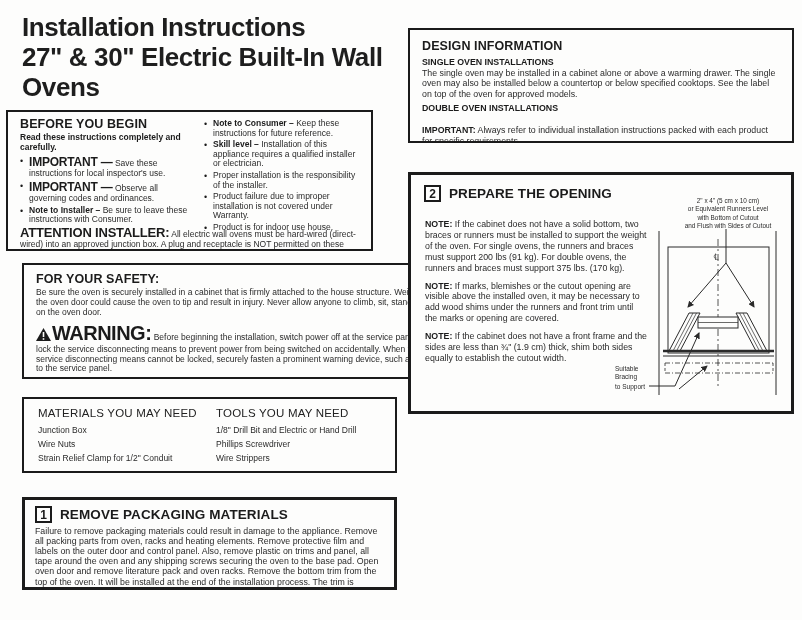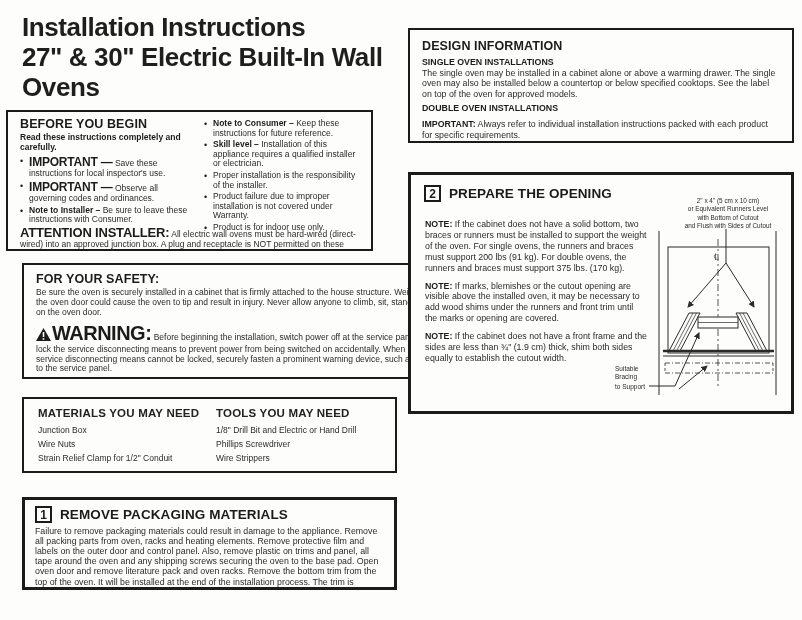--- a/index.html
+++ b/index.html
@@ -40,39 +40,39 @@
   .fys { left:22px; top:263px; width:436px; height:116px; padding:7px 10px 0 12px; }
   .fys p { margin:0 0 4px; }
   .warn-word { font-size:20px; font-weight:700; letter-spacing:-0.5px; color:#1b1b1b; }
   .warn-icon { display:inline-block; vertical-align:-1px; margin-right:1px; }
 
   
   .mat { left:22px; top:397px; width:375px; height:76px; padding:8px 10px 0 14px; }
   .mat-cols { display:flex; }
   .mat-col-left { width:178px; }
   .mat-col-right { flex:1; }
-  .mat h3 { font-size:11.5px; font-weight:700; margin:0 0 6px; letter-spacing:0.2px; color:#222; }
+  .mat h3 { font-size:11.5px; font-weight:400; margin:0 0 6px; letter-spacing:0.2px; color:#222; }
   .mat-item { font-size:8.5px; line-height:1.2; margin:0 0 4px; color:#2a2a2a; }
 
   
   .step-head { display:flex; align-items:center; gap:8px; margin:0 0 3px; }
   .numsq {
     width:17px; height:17px; border:2px solid #1b1b1b; background:#fdfdfc;
     display:flex; align-items:center; justify-content:center;
     font-size:12px; font-weight:700; color:#1b1b1b; flex:0 0 17px;
   }
   .step-title { font-size:13.5px; font-weight:700; margin:0; letter-spacing:0.1px; color:#1b1b1b;text-align:center; }
   .rem { left:22px; top:497px; width:375px; height:93px; padding:6px 10px 0 10px; }
   .rem-body { font-size:8.8px; line-height:1.15; margin:1px 0 0; color:#2a2a2a; }
 
   
   .di { left:408px; top:28px; width:386px; height:115px; padding:9px 12px 0 12px; }
   .di h4 { font-size:8.8px; font-weight:700; margin:4px 0 1px; color:#1b1b1b; }
   .di p { font-size:8.8px; line-height:1.18; margin:0; color:#2a2a2a; }
-  .di .imp { margin-top:6px; }
+  .di .imp { margin-top:12px; }
   .b { font-weight:700; color:#1b1b1b; }
 
   
   .prep { left:408px; top:172px; width:386px; height:242px; }
   .prep .step-head { padding:10px 0 0 13px; }
   .notes { position:absolute; left:14px; top:44px; width:222px; }
   .note { font-size:8.8px; line-height:1.24; margin:0 0 7px; color:#2a2a2a; }
   .diagram-label {
     position:absolute; left:244px; top:22px; width:146px;
     font-size:6.4px; line-height:1.3; text-align:center; white-space:pre-line; color:#2a2a2a;
@@ -121,21 +121,21 @@
         <div class="bullet">
             <span class="dot">•</span>
             <span class="btext"><span>Proper installation is the responsibility of the installer.</span></span>
           </div>
         <div class="bullet">
             <span class="dot">•</span>
             <span class="btext"><span>Product failure due to improper installation is not covered under Warranty.</span></span>
           </div>
         <div class="bullet">
             <span class="dot">•</span>
-            <span class="btext"><span>Product is for indoor use only.</span></span>
+            <span class="btext"><span>Product is for indoor use house.</span></span>
           </div>
       </div>
     </div>
     <p class="byb-attention"><span class="attn-lead">ATTENTION INSTALLER:</span><span> All electric wall ovens must be hard-wired (direct-wired) into an approved junction box. A plug and receptacle is NOT permitted on these products.</span></p>
   </div>
 
   <div class="box fys">
     <h2 class="sec">FOR YOUR SAFETY:</h2>
     <p class="small">Be sure the oven is securely installed in a cabinet that is firmly attached to the house structure. Weight on the oven door could cause the oven to tip and result in injury. Never allow anyone to climb, sit, stand or hang on the oven door.</p>
     <p class="small">

